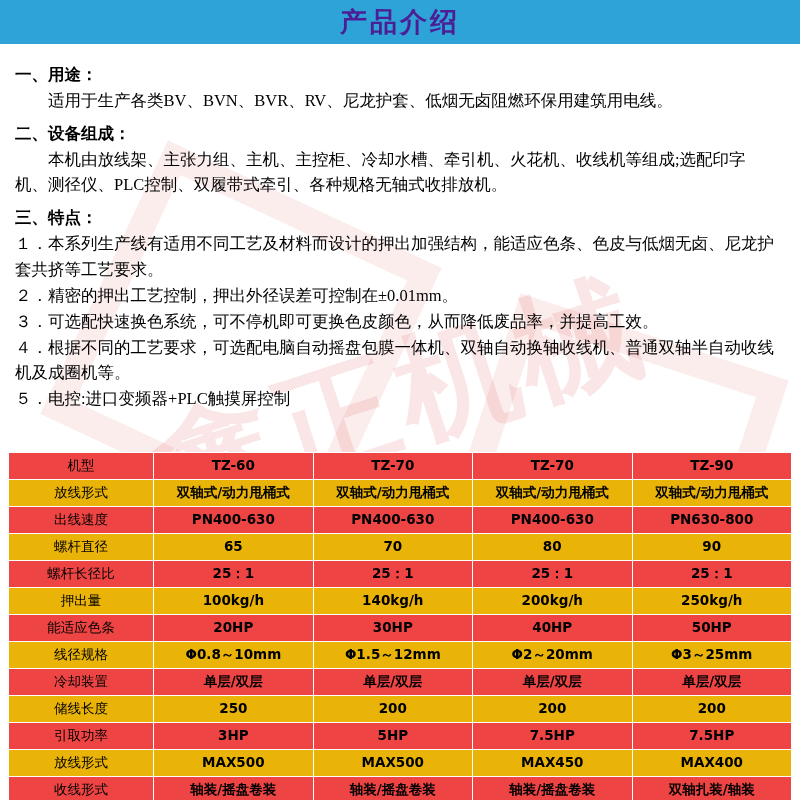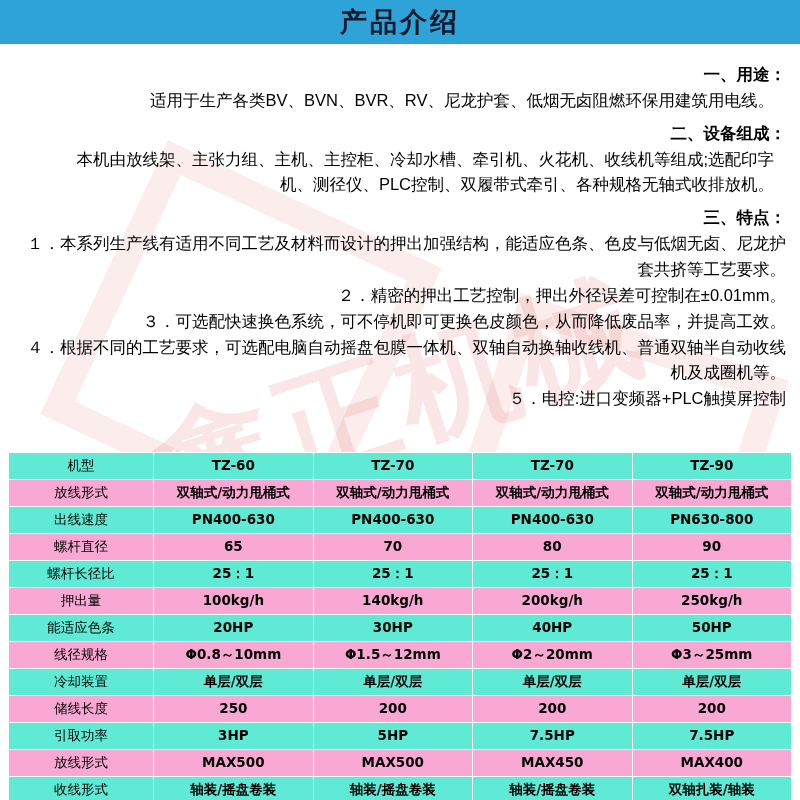--- a/index.html
+++ b/index.html
@@ -61,33 +61,32 @@
   }
 
   .title-bar {
     background: #2ea3d8;
     height: 44px;
     display: flex;
     align-items: center;
     justify-content: center;
   }
   .title-bar .title {
-    color: #0f172a;
+    color: #4c1d95;
     font-size: 27px;
     font-weight: bold;
     letter-spacing: 3px;
     font-family: "DejaVu Sans", sans-serif;
   }
 
   .body-text {
-    padding: 10px 14px 0 24px;
+    padding: 10px 14px 0 15px;
     font-size: 16.5px;
     line-height: 1.52;
-    font-family: Liberation Sans, sans-serif;
-    text-align: right;
+    font-family: Liberation Serif, serif;
   }
   .sec-heading {
     font-weight: bold;
     margin-top: 8px;
     margin-bottom: 1px;
   }
   .para {
     text-indent: 2em;
     margin: 0 12px 2px 0;
   }
@@ -106,22 +105,22 @@
     font-family: "DejaVu Sans", sans-serif;
   }
   table.spec td {
     border: 1px solid #ffffff;
     text-align: center;
     padding: 2px 2px;
     height: 22px;
     line-height: 1.15;
     white-space: nowrap;
   }
-  table.spec tr.odd td { background: #5eead4; }
-  table.spec tr.even td { background: #f9a8d4; }
+  table.spec tr.odd td { background: #ef4444; }
+  table.spec tr.even td { background: #eab308; }
   table.spec td.label { width: 148px; }
   table.spec td.val { width: 159px; font-weight: bold; }
 </style>
 </head>
 <body>
 
 <div class="watermark">
   <div class="wm-shape wm-1"></div>
   <div class="wm-shape wm-2"></div>
   <div class="wm-text">鑫正机械</div>

